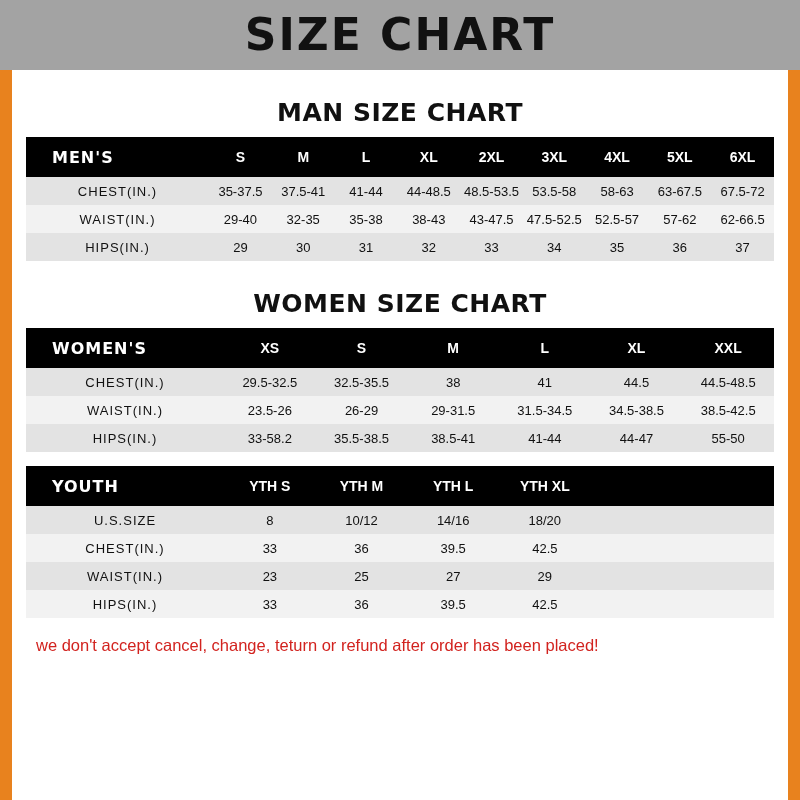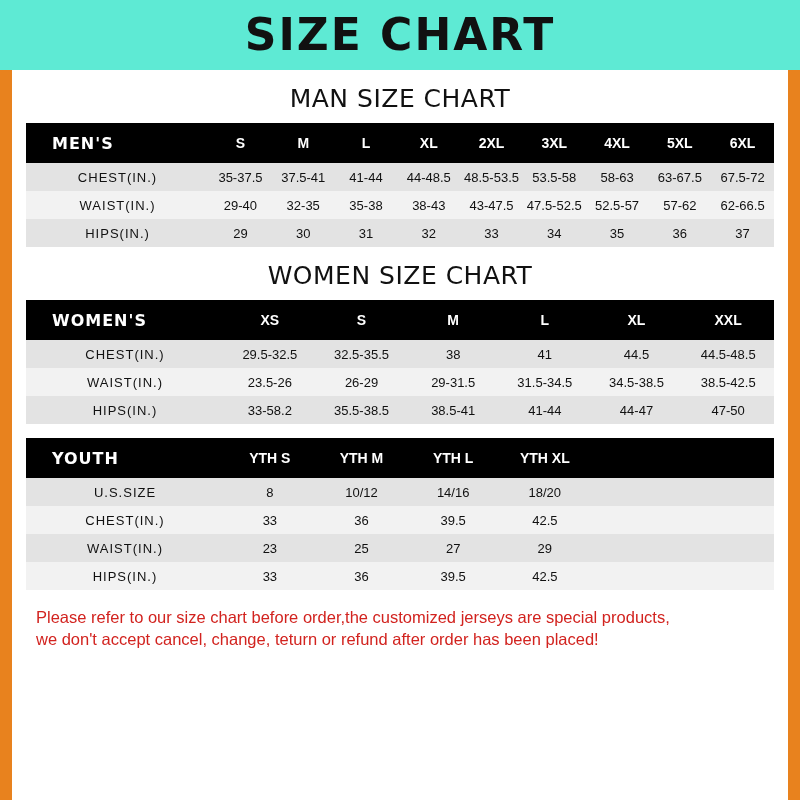--- a/index.html
+++ b/index.html
@@ -17,21 +17,21 @@
     position: relative;
     width: 800px;
     height: 800px;
     background: #ffffff;
     box-sizing: border-box;
     border-left: 12px solid #e8821e;
     border-right: 12px solid #e8821e;
   }
   .top-banner {
     height: 70px;
-    background: #5eead4;
+    background: #a3a3a3;
     display: flex;
     align-items: center;
     justify-content: center;
     margin: 0 -12px;
   }
   .top-banner .title {
     font-family: "DejaVu Sans", sans-serif;
     font-weight: bold;
     font-size: 44px;
     letter-spacing: 2px;
@@ -40,25 +40,26 @@
   }
   .content {
     padding: 0 14px;
   }
   .section {
     margin-top: 14px;
   }
   .section-title {
     text-align: center;
     font-family: "DejaVu Sans", sans-serif;
-    font-weight: normal;
+    font-weight: bold;
     font-size: 25px;
     color: #111111;
     letter-spacing: 0.5px;
     margin-bottom: 10px;
+    margin-top: 28px;
   }
   table.size-table {
     width: 100%;
     border-collapse: collapse;
     table-layout: fixed;
   }
   table.size-table th,
   table.size-table td {
     text-align: center;
     font-size: 13px;
@@ -205,21 +206,21 @@
             <td>34.5-38.5</td>
             <td>38.5-42.5</td>
           </tr>
           <tr class="odd">
             <td class="rowlabel">HIPS(IN.)</td>
             <td>33-58.2</td>
             <td>35.5-38.5</td>
             <td>38.5-41</td>
             <td>41-44</td>
             <td>44-47</td>
-            <td>47-50</td>
+            <td>55-50</td>
           </tr>
         </tbody>
       </table>
     </div>
 
     <div class="section">
       <table class="size-table">
         <thead>
           <tr>
             <th class="corner" style="width:23%">YOUTH</th>
@@ -266,18 +267,17 @@
             <td>39.5</td>
             <td>42.5</td>
             <td></td>
             <td></td>
           </tr>
         </tbody>
       </table>
     </div>
 
     <div class="footer-note">
-      <div>Please refer to our size chart before order,the customized jerseys are special products,</div>
       <div>we don't accept cancel, change, teturn or refund after order has been placed!</div>
     </div>
 
   </div>
 </div>
 
 </body></html>

